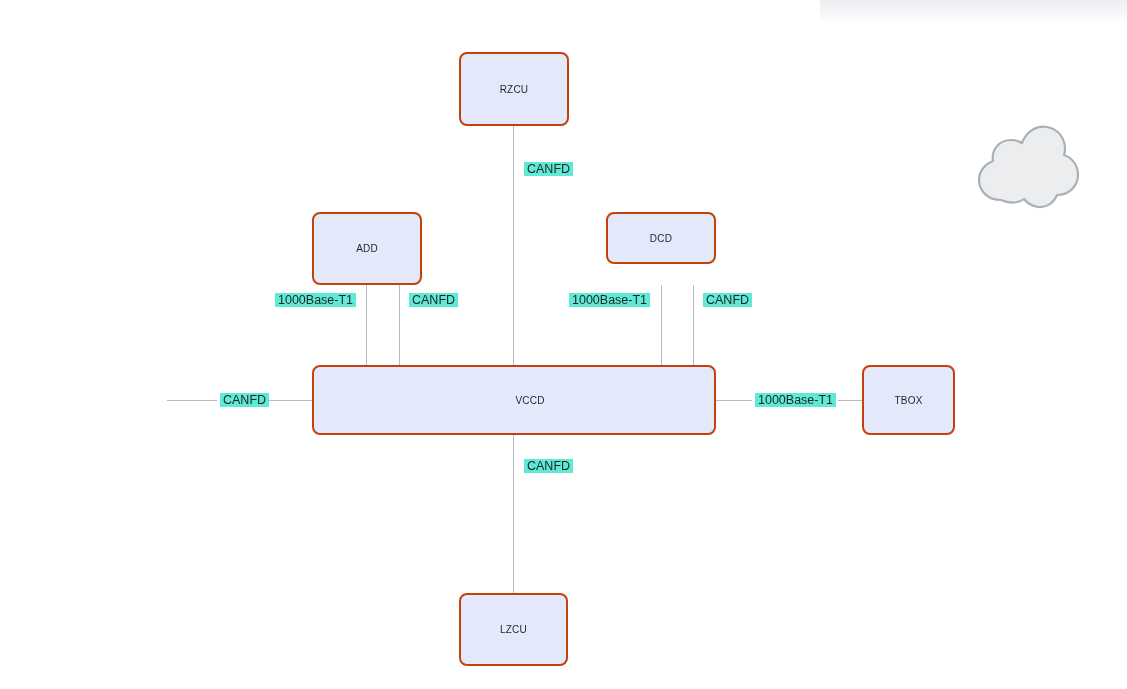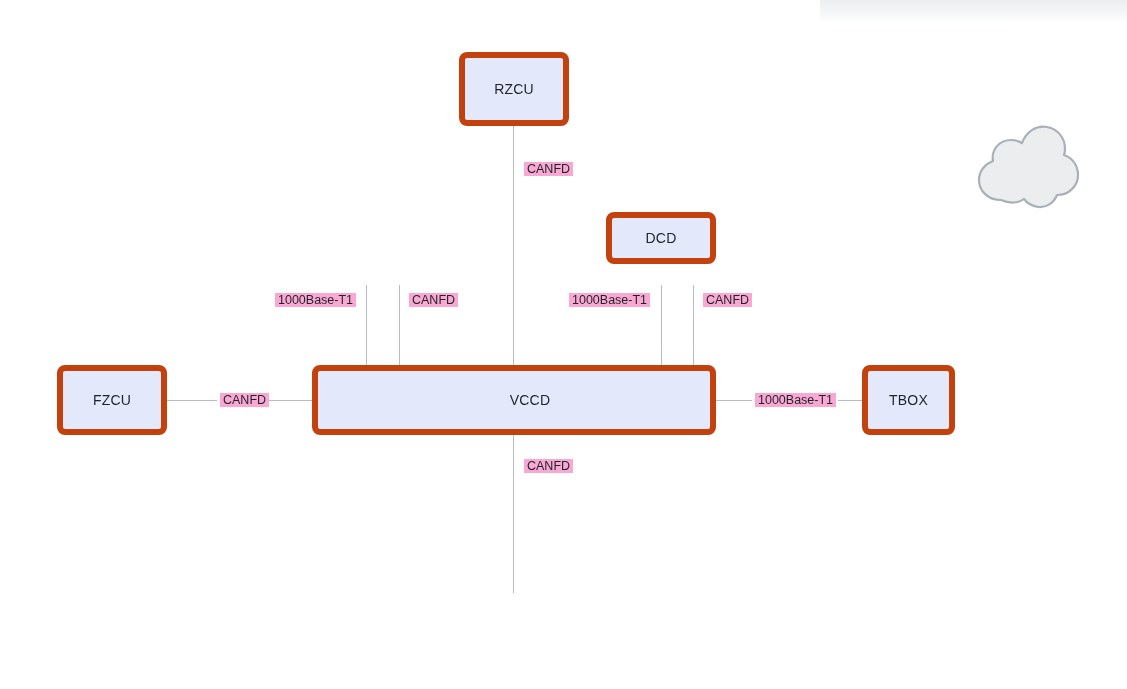--- a/index.html
+++ b/index.html
@@ -25,41 +25,41 @@
     width: 307px;
     height: 22px;
     background: linear-gradient(180deg, rgba(233,235,238,0.85) 0%, rgba(240,242,244,0.55) 70%, rgba(255,255,255,0) 100%);
     pointer-events: none;
   }
   .node {
     position: absolute;
     box-sizing: border-box;
     background: #e4eaفb;
     background: #e3e9fb;
-    border: 6px solid #c2410c;
+    border: 2px solid #c2410c;
     border-radius: 8px;
     display: flex;
     align-items: center;
     justify-content: center;
     color: #1f2328;
-    font-size: 14px;
+    font-size: 10px;
     letter-spacing: 0.2px;
   }
   .edge {
     position: absolute;
     background: #b8bcc2;
   }
   .edge.h { height: 1.5px; }
   .edge.v { width: 1.5px; }
   .edge-label {
     position: absolute;
     color: #1f2328;
     font-size: 12.5px;
     white-space: nowrap;
-    background: #f9a8d4;
+    background: #5eead4;
     padding: 0 3px;
   }
   .cloud-wrap {
     position: absolute;
   }
 </style>
 </head>
 <body>
 
 <div id="canvas">
@@ -87,37 +87,40 @@
   <div class="edge h" style="left:838px; top:399.5px; width:24px;"></div>
   <div class="edge-label" style="left:755px; top:393px;">1000Base-T1</div>
 
   <div class="edge v" style="left:512.5px; top:435px; height:158px;"></div>
   <div class="edge-label" style="left:524px; top:459px;">CANFD</div>
 
   <div class="node" style="left:459px; top:52px; width:110px; height:74px;">
     <span>RZCU</span>
   </div>
 
+  <div class="node" style="left:312px; top:212px; width:110px; height:73px;">
+    <span>ADD</span>
+  </div>
 
   <div class="node" style="left:606px; top:212px; width:110px; height:52px;">
     <span>DCD</span>
   </div>
 
-  <div class="node" style="left:57px; top:365px; width:110px; height:70px;">
-    <span>FZCU</span>
-  </div>
 
   <div class="node" style="left:312px; top:365px; width:404px; height:70px;padding-left:32px;">
     <span>VCCD</span>
   </div>
 
   <div class="node" style="left:862px; top:365px; width:93px; height:70px;">
     <span>TBOX</span>
   </div>
 
+  <div class="node" style="left:459px; top:593px; width:109px; height:73px;">
+    <span>LZCU</span>
+  </div>
 
   <div class="cloud-wrap" style="left:968px; top:118px; width:115px; height:100px;">
     <svg width="115" height="100" viewBox="0 0 115 100">
       <path d="M33 82
                C 20 82 11 73 11 62
                C 11 53 17 46 25 43
                C 23 32 31 22 43 22
                C 47 22 51 23 54 25
                C 58 14 68 7 79 9
                C 90 11 97 20 97 31

